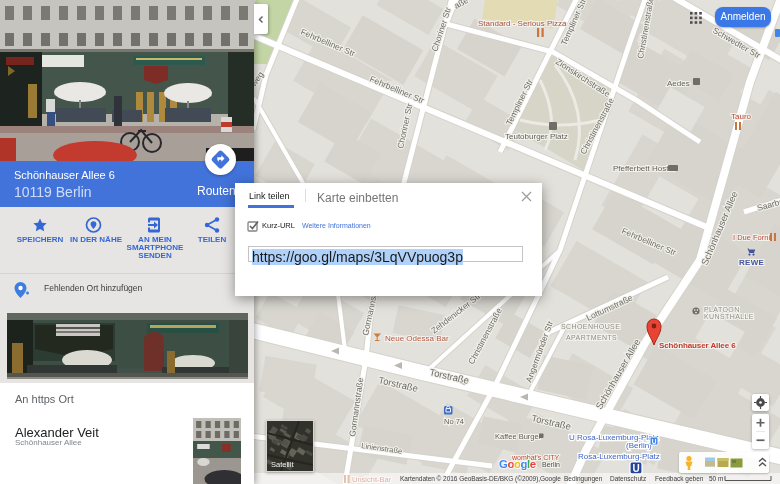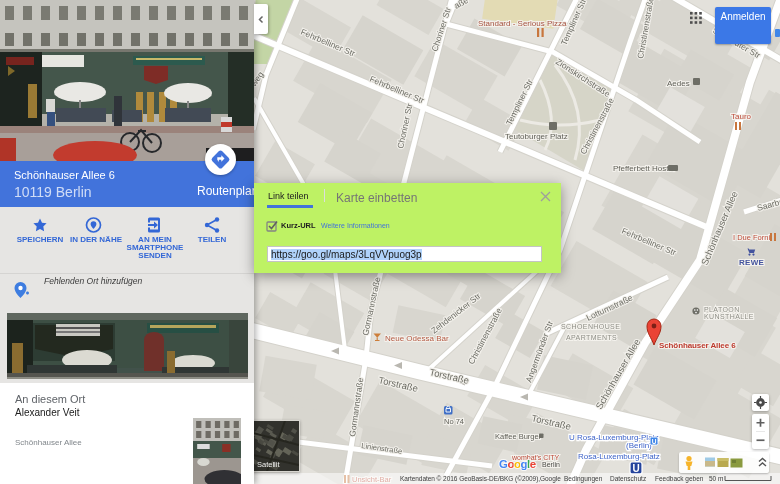--- a/index.html
+++ b/index.html
@@ -288,21 +288,21 @@
   <rect x="38.5" y="6" width="11" height="9" fill="#b9a94e"></rect>
     <rect x="38.5" y="6" width="11" height="3" fill="#cabd66"></rect>
   <rect x="51.5" y="6.5" width="12" height="9" fill="#8a9a3f"></rect>
     <rect x="53" y="8" width="4" height="3" fill="#6f7f34"></rect>
   <g stroke="#555" stroke-width="1.4" fill="none">
       <path d="M80,9.5 l3.5,-3 l3.5,3"></path>
       <path d="M80,14 l3.5,-3 l3.5,3"></path>
     </g>
 </svg>
 
-<div class="abs" style="left:252px;top:420px;width:48px;height:52px;background:#32322d;border:1px solid #d8d6d0;box-sizing:border-box;box-shadow:0 1px 3px rgba(0,0,0,.3)">
+<div class="abs" style="left:266px;top:420px;width:48px;height:52px;background:#32322d;border:1px solid #d8d6d0;box-sizing:border-box;box-shadow:0 1px 3px rgba(0,0,0,.3)">
   <svg width="46" height="50">
     <rect x="14" y="7" width="7" height="3" fill="#5a5a50" transform="rotate(32 14 7)"></rect>
       <rect x="15" y="3" width="7" height="3" fill="#4a4a42" transform="rotate(32 15 3)"></rect>
       <rect x="18" y="11" width="7" height="3" fill="#5a5a50" transform="rotate(32 18 11)"></rect>
       <rect x="40" y="29" width="7" height="3" fill="#4a4a42" transform="rotate(32 40 29)"></rect>
       <rect x="2" y="10" width="7" height="4" fill="#4a4a42" transform="rotate(32 2 10)"></rect>
       <rect x="6" y="5" width="6" height="7" fill="#52524a" transform="rotate(32 6 5)"></rect>
       <rect x="4" y="26" width="5" height="3" fill="#5a5a50" transform="rotate(32 4 26)"></rect>
       <rect x="24" y="28" width="6" height="6" fill="#646458" transform="rotate(32 24 28)"></rect>
       <rect x="20" y="42" width="6" height="4" fill="#52524a" transform="rotate(32 20 42)"></rect>
@@ -339,21 +339,21 @@
       <rect x="4.6" y="0" width="2.6" height="2.6"></rect>
       <rect x="9.2" y="0" width="2.6" height="2.6"></rect>
     <rect x="0" y="4.6" width="2.6" height="2.6"></rect>
       <rect x="4.6" y="4.6" width="2.6" height="2.6"></rect>
       <rect x="9.2" y="4.6" width="2.6" height="2.6"></rect>
     <rect x="0" y="9.2" width="2.6" height="2.6"></rect>
       <rect x="4.6" y="9.2" width="2.6" height="2.6"></rect>
       <rect x="9.2" y="9.2" width="2.6" height="2.6"></rect>
   </g>
 </svg>
-<div class="abs" style="left:715px;top:7px;width:56px;height:37px;background:#3b78e7;border-radius:2px;color:#fff;font-size:10px;text-align:center;line-height:19px;box-shadow:0 1px 2px rgba(0,0,0,.3)">Anmelden</div>
+<div class="abs" style="left:715px;top:7px;width:56px;height:20px;background:#3b78e7;border-radius:8px;color:#fff;font-size:10px;text-align:center;line-height:19px;box-shadow:0 1px 2px rgba(0,0,0,.3)">Anmelden</div>
 
 <div class="abs" style="left:0;top:0;width:254px;height:484px;background:#fff;box-shadow:2px 0 6px rgba(0,0,0,.3)">
 
   <svg class="abs" style="left:0;top:0" width="254" height="161" viewBox="0 0 254 161">
     <rect width="254" height="161" fill="#b4b2aa"></rect>
     <rect width="254" height="52" fill="#c5c4be"></rect>
 <g fill="#57574f" opacity=".75">
         <rect x="5" y="33" width="9" height="13"></rect>
         <rect x="23" y="33" width="9" height="13"></rect>
         <rect x="41" y="33" width="9" height="13"></rect>
@@ -473,21 +473,21 @@
       <text x="155" y="51">SENDEN</text>
       <text x="212" y="35">TEILEN</text>
     </g>
   </svg>
 
   <svg class="abs" style="left:14px;top:282px" width="16" height="18">
     <path d="M6.5 0 a6 6 0 0 1 6 6 c0 4.5 -6 10 -6 10 s-6 -5.5 -6 -10 a6 6 0 0 1 6 -6 z" fill="#3e7de0"></path>
     <circle cx="6.5" cy="6" r="2.2" fill="#fff"></circle>
     <path d="M12,11 h3 M13.5,9.5 v3" stroke="#3e7de0" stroke-width="1.6"></path>
   </svg>
-  <div class="abs" style="left:44px;top:276px;font-size:8.5px;font-style:italic;color:#3c3c3c">Fehlenden Ort hinzufügen</div>
+  <div class="abs" style="left:44px;top:283px;font-size:8.5px;color:#3c3c3c">Fehlenden Ort hinzufügen</div>
 
   <svg class="abs" style="left:7px;top:313px" width="241" height="66" viewBox="0 0 241 66">
     <rect width="241" height="66" fill="#41514a"></rect>
     <rect width="241" height="7" fill="#5f675f"></rect>
     <rect y="7" width="241" height="48" fill="#3d4f44"></rect>
     <rect x="0" y="7" width="26" height="59" fill="#1c231d"></rect>
     <rect x="26" y="10" width="82" height="38" fill="#2d3c33"></rect>
     <path d="M28,12 h78 v24 l-39,8 -39,-8 z" fill="#23291f"></path>
     <rect x="49" y="11" width="44" height="12" fill="#c9c9c2"></rect>
     <rect x="49" y="14" width="44" height="2" fill="#555"></rect>
@@ -503,22 +503,22 @@
       <rect x="20" y="52" width="90" height="14"></rect>
       <rect x="155" y="54" width="86" height="12"></rect>
     </g>
     <rect x="5" y="30" width="11" height="34" fill="#8a6c30"></rect>
     <rect x="160" y="38" width="8" height="22" fill="#8a6c30"></rect>
     <rect x="222" y="7" width="19" height="59" fill="#39453c"></rect>
     <rect y="60" width="241" height="4" fill="#55554f"></rect>
       <rect y="64" width="241" height="2" fill="#8d8d85"></rect>
   </svg>
 
-  <div class="abs" style="left:15px;top:393px;font-size:11px;color:#5f6368">An diesem Ort</div>
-  <div class="abs" style="left:15px;top:407px;font-size:10px;color:#212121">Alexander Veit</div>
+  <div class="abs" style="left:15px;top:393px;font-size:11px;color:#5f6368">An https Ort</div>
+  <div class="abs" style="left:15px;top:425px;font-size:13px;color:#212121">Alexander Veit</div>
   <div class="abs" style="left:15px;top:438px;font-size:8px;color:#80868b">Schönhauser Allee</div>
 
   <svg class="abs" style="left:193px;top:418px" width="48" height="66" viewBox="0 0 46 66" preserveAspectRatio="none">
     <rect width="46" height="66" fill="#c0bfba"></rect>
     <g fill="#6e6b64">
       <rect x="3" y="3" width="5" height="7"></rect>
         <rect x="12" y="3" width="5" height="7"></rect>
         <rect x="21" y="3" width="5" height="7"></rect>
         <rect x="30" y="3" width="5" height="7"></rect>
         <rect x="39" y="3" width="5" height="7"></rect>
@@ -536,30 +536,30 @@
     <ellipse cx="10" cy="44" rx="6" ry="4" fill="#d8d8d2"></ellipse>
   </svg>
 </div>
 
 <div class="abs" style="left:254px;top:4px;width:14px;height:30px;background:#fff;box-shadow:1px 1px 3px rgba(0,0,0,.3);border-radius:0 2px 2px 0">
   <svg width="14" height="30">
       <path d="M8.5,12.5 L5.5,15.5 L8.5,18.5" stroke="#666" stroke-width="1.5" fill="none"></path>
     </svg>
 </div>
 
-<div class="abs" style="left:254px;top:183px;width:307px;height:90px;background:#bef264;box-shadow:0 3px 12px rgba(0,0,0,.4)">
+<div class="abs" style="left:235px;top:183px;width:307px;height:113px;background:#ffffff;box-shadow:0 3px 12px rgba(0,0,0,.4)">
   <div class="abs" style="left:14px;top:8px;font-size:9px;color:#212121">Link teilen</div>
   <div class="abs" style="left:13px;top:22px;width:46px;height:3px;background:#4273db"></div>
   <div class="abs" style="left:70px;top:6px;width:1px;height:13px;background:#ddd"></div>
   <div class="abs" style="left:82px;top:8px;font-size:12px;color:#757575">Karte einbetten</div>
   <svg class="abs" style="left:286px;top:8px" width="11" height="11">
       <path d="M1,1 L10,10 M10,1 L1,10" stroke="#9e9e9e" stroke-width="1.3"></path>
     </svg>
   <svg class="abs" style="left:12px;top:37px" width="13" height="12">
     <rect x="1" y="2" width="9" height="9" rx="1" fill="none" stroke="#848484" stroke-width="1.3"></rect>
     <path d="M3,6 L5.5,8.5 L11,1.5" stroke="#616161" stroke-width="1.6" fill="none"></path>
   </svg>
-  <div class="abs" style="left:27px;top:38px;font-size:7.5px;font-weight:bold;color:#212121">Kurz-URL</div>
+  <div class="abs" style="left:27px;top:38px;font-size:7.5px;font-weight:normal;color:#212121">Kurz-URL</div>
   <div class="abs" style="left:67px;top:38.5px;font-size:7px;color:#4273db">Weitere Informationen</div>
   <div class="abs" style="left:13px;top:63px;width:273px;height:14px;border:1px solid #c4c4c4;background:#fff">
-    <span style="position:absolute;left:3px;top:1.5px;font-size:10px;color:#1a1a1a;background:#b0d2fa;white-space:nowrap">https://goo.gl/maps/3LqVVpuog3p</span>
+    <span style="position:absolute;left:3px;top:1.5px;font-size:14px;color:#1a1a1a;background:#b0d2fa;white-space:nowrap">https://goo.gl/maps/3LqVVpuog3p</span>
   </div>
 </div>
 
 </body></html>

